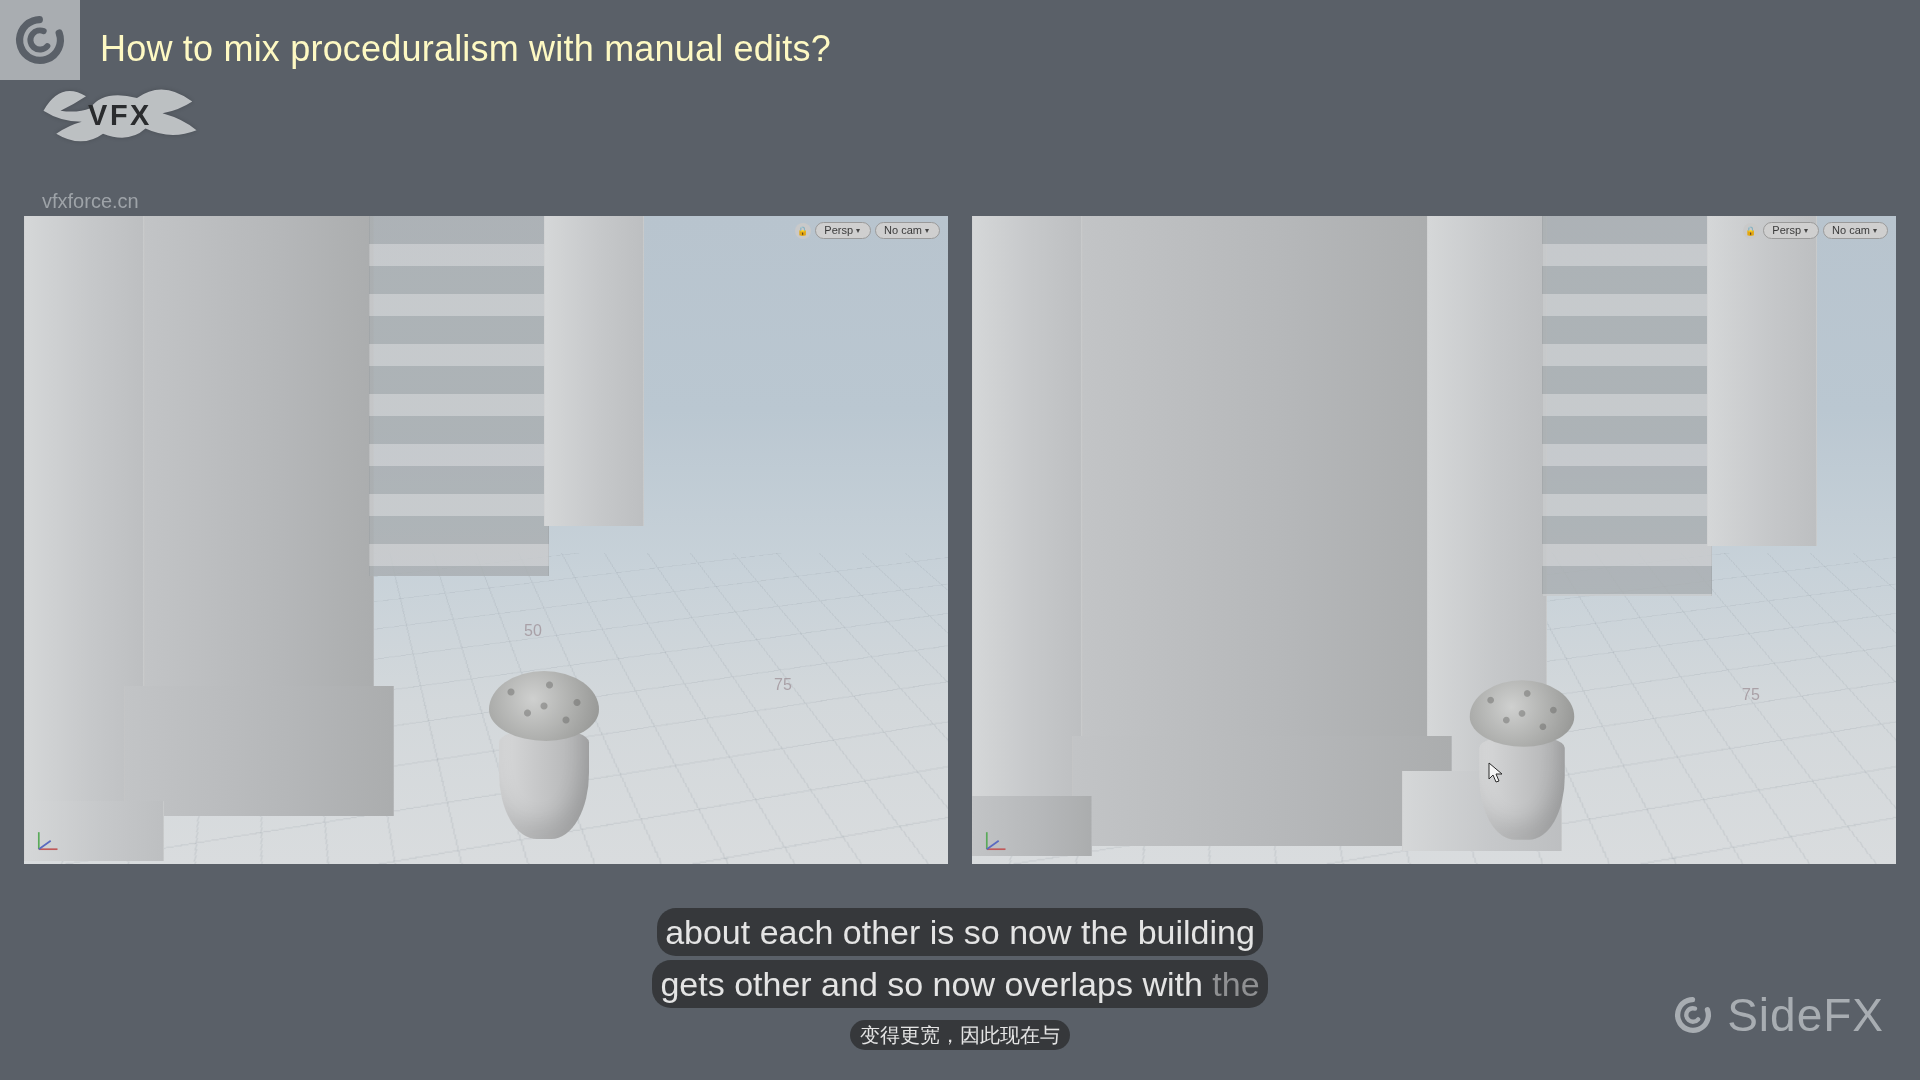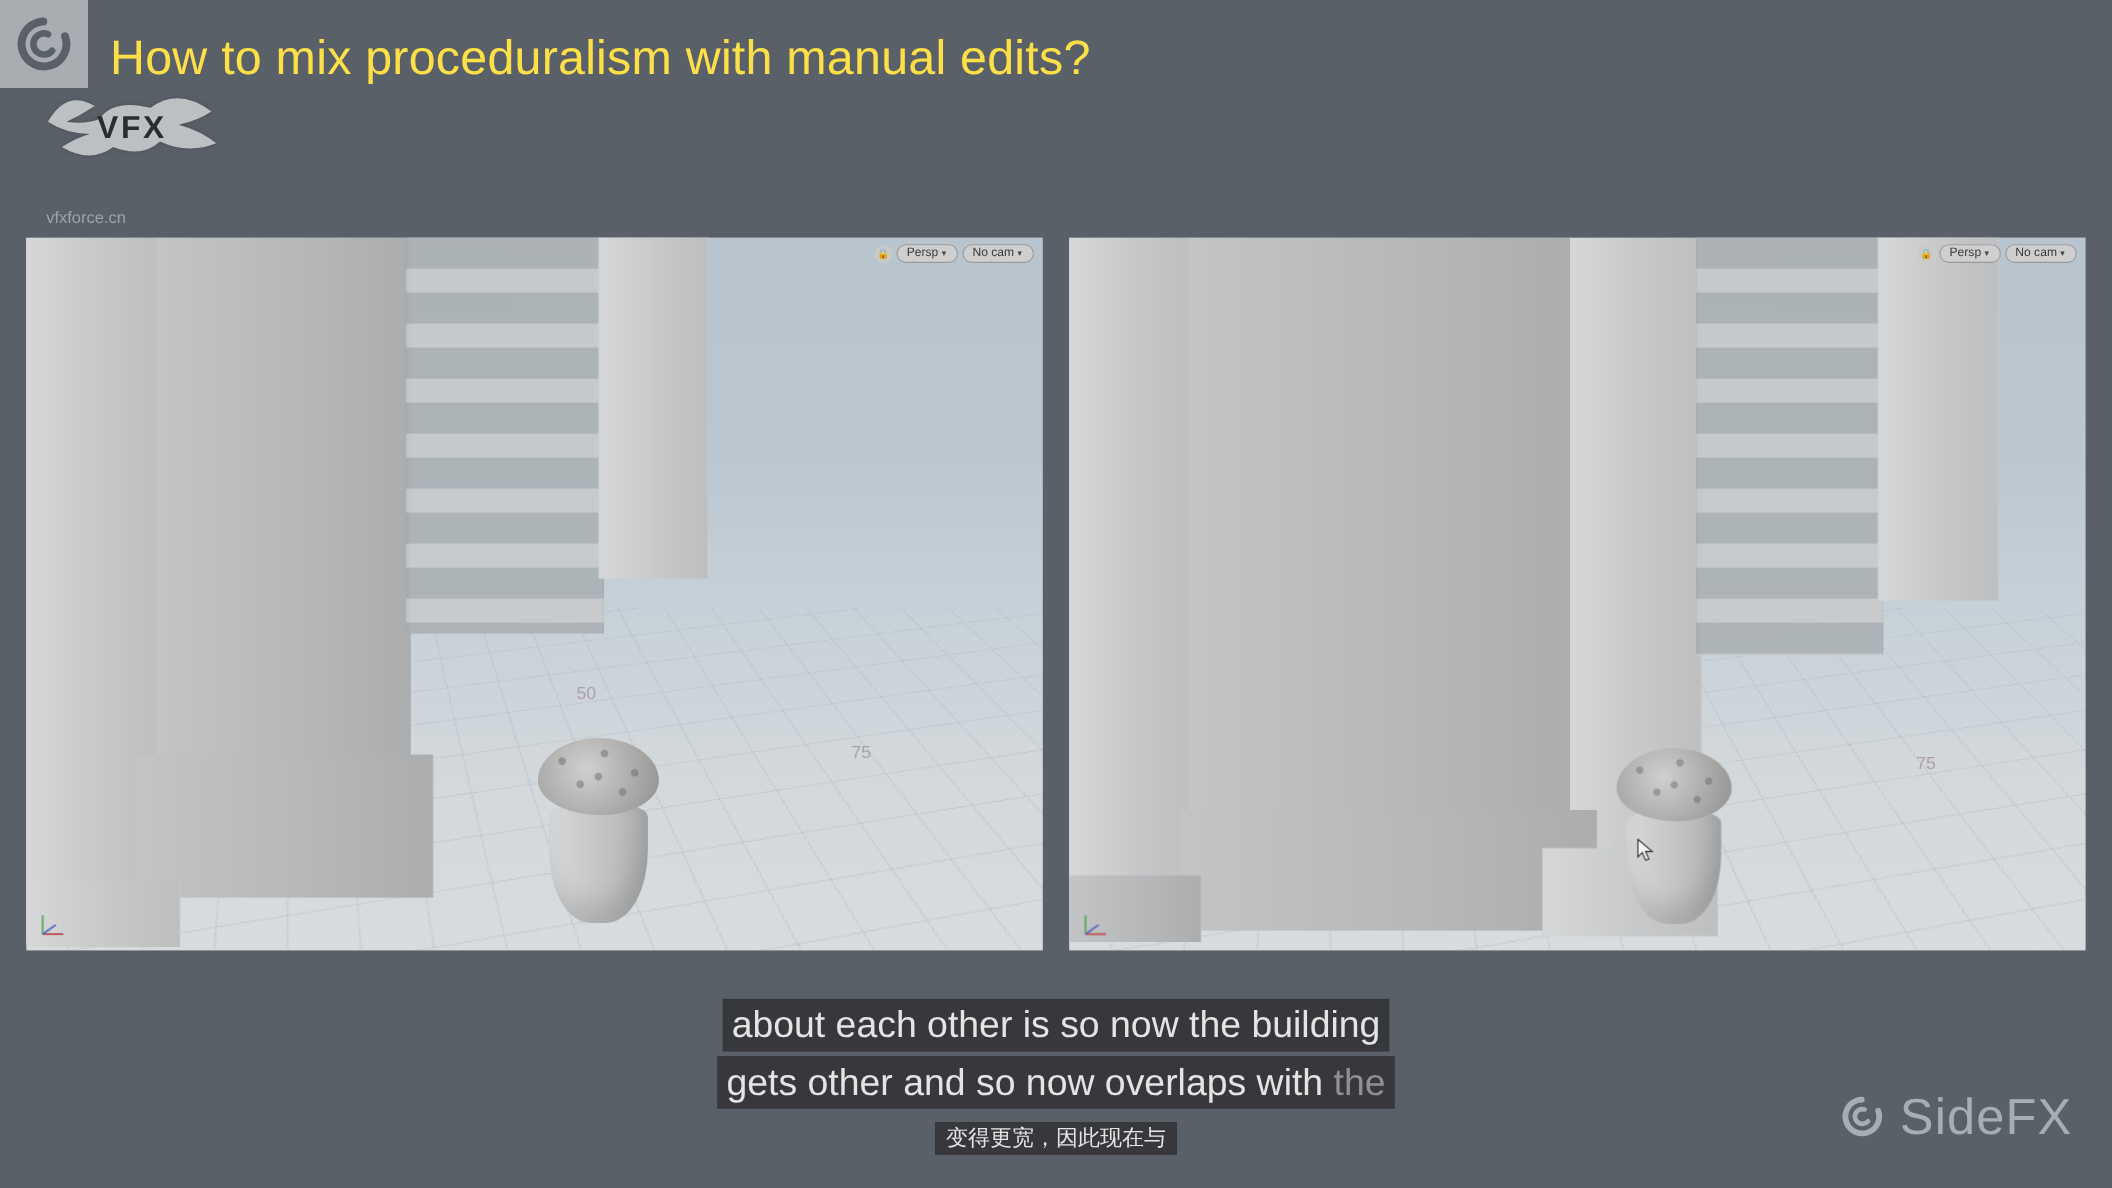--- a/index.html
+++ b/index.html
@@ -27,44 +27,44 @@
     display: flex;
     align-items: center;
     justify-content: center;
   }
   .houdini-icon svg { width: 60px; height: 60px; }
 
   .title {
     position: absolute;
     top: 28px;
     left: 100px;
-    font-size: 44px;
+    font-size: 36px;
     font-weight: 400;
-    color: #fde047;
+    color: #fef9c3;
     letter-spacing: 0.2px;
   }
 
   .vfx-logo {
     position: absolute;
     top: 70px;
     left: 35px;
     width: 170px;
     height: 90px;
     display: flex;
     align-items: center;
     justify-content: flex-end;
     filter: drop-shadow(0 0 2px rgba(0,0,0,0.2));
   }
   .vfx-logo svg { width: 170px; height: 90px; }
 
   .vfx-url {
     position: absolute;
     top: 190px;
     left: 42px;
-    font-size: 15px;
+    font-size: 20px;
     color: #9ea3a8;
   }
 
   
   .viewports {
     position: absolute;
     top: 216px;
     left: 24px;
     right: 24px;
     bottom: 216px;
@@ -212,20 +212,21 @@
   .subs.en { top: 908px; }
   .subs.cn { top: 1020px; }
 
   .sub-line {
     display:inline-block;
     background: rgba(30,30,30,0.6);
     color: #e4e4e4;
     font-size: 34px;
     padding: 2px 8px;
     line-height: 1.3;
+    border-radius: 19px;
   }
   .sub-line .dim { color:#8f9092;margin-top:32px; }
   .subs.cn .sub-line { font-size: 20px; padding:2px 10px; }
 
   
   .sidefx {
     position: absolute;
     right: 36px;
     bottom: 38px;
     display: flex;

